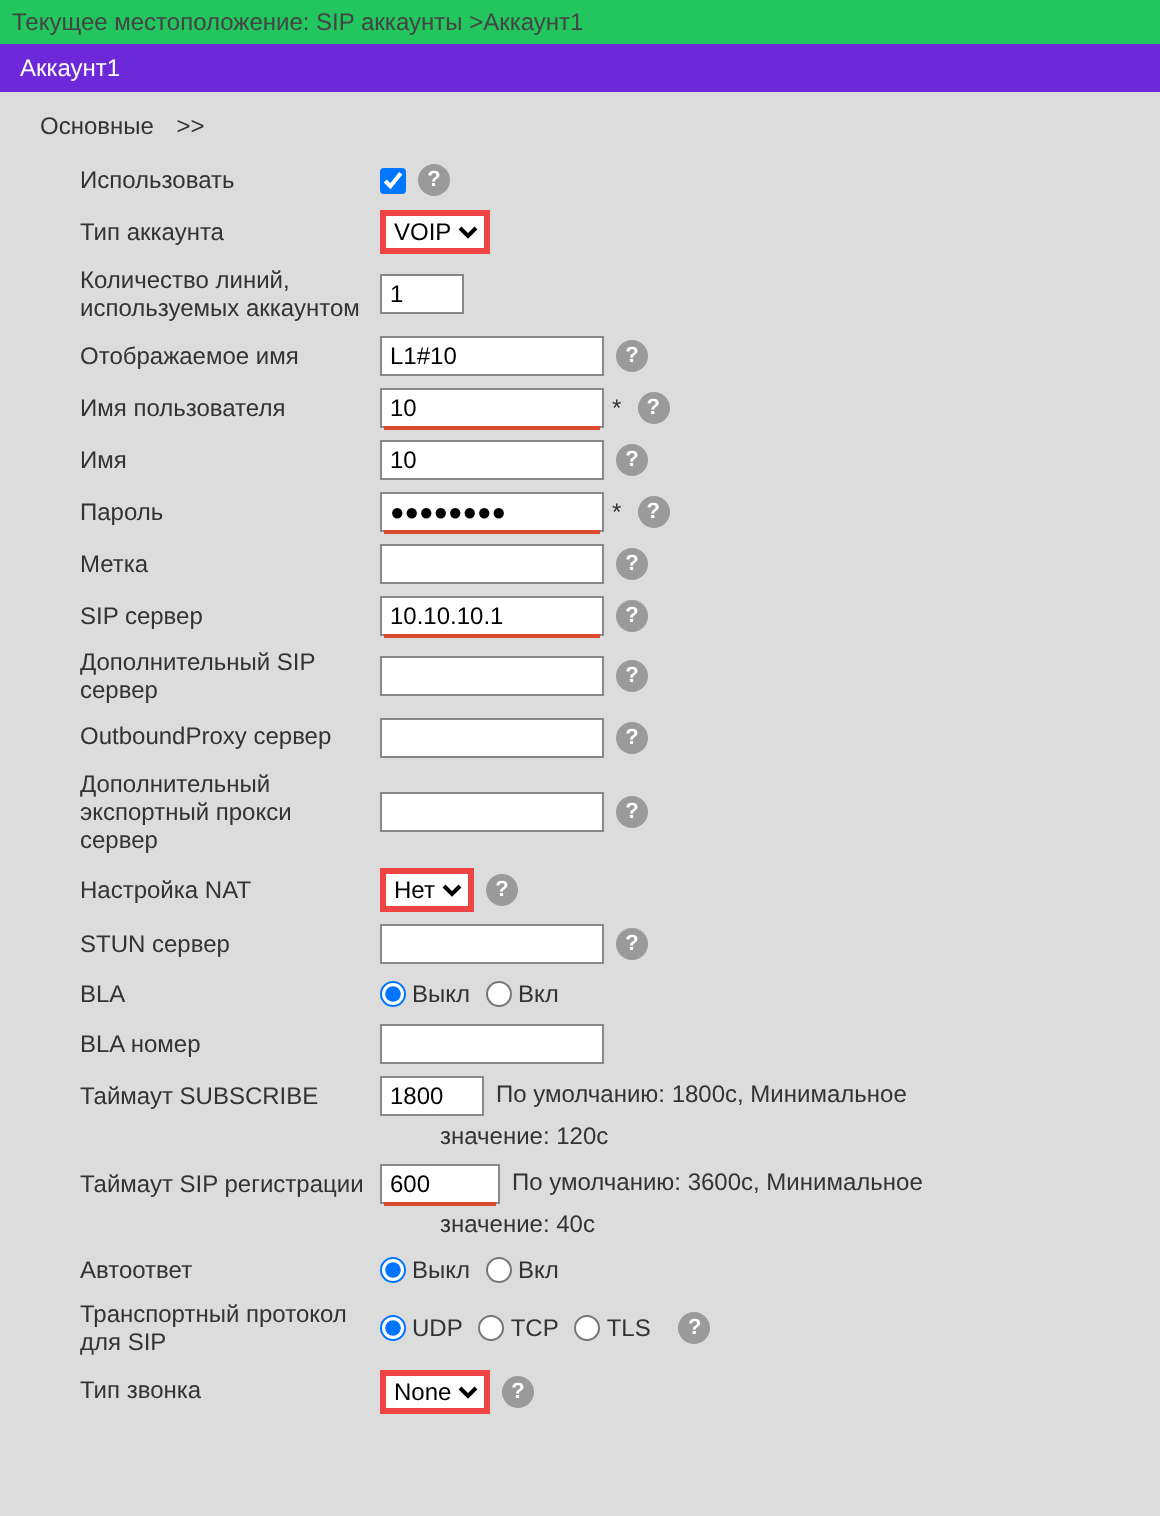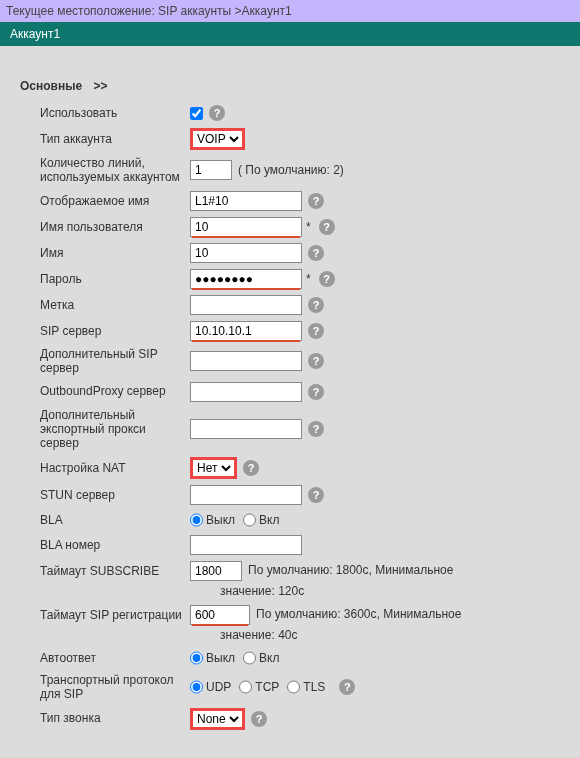--- a/index.html
+++ b/index.html
@@ -4,36 +4,35 @@
 <style>
   * { box-sizing: border-box; margin: 0; padding: 0; }
   body {
     background: #dcdcdc;
     font-family: Arial, sans-serif;
     font-size: 12px;
     color: #333;
     width: 580px;
   }
   .breadcrumb {
-    background: #c4b5fd;
+    background: #22c55e;
     padding: 4px 6px;
     color: #444;
     font-size: 12px;
   }
   .title-bar {
-    background: #0f766e;
+    background: #6d28d9;
     color: #fff;
     padding: 5px 10px;
     font-size: 12px;
   }
   .section-header {
     padding: 10px 20px 8px 20px;
-    font-weight: bold;
-    font-size: 12px;
-    margin-top: 23px;
+    font-weight: normal;
+    font-size: 12px;
   }
   .section-header .arrow {
     margin-left: 8px;
     color: #333;
   }
   .form-area {
     padding: 0 10px 10px 40px;
   }
   .row {
     display: flex;
@@ -145,21 +144,20 @@
       <select>
         <option>VOIP</option>
       </select>
     </div>
   </div>
 
   <div class="row">
     <div class="label">Количество линий, используемых аккаунтом</div>
     <div class="controls">
       <input type="text" class="short" value="1" style="">
-      <span class="hint">( По умолчанию: 2)</span>
     </div>
   </div>
 
   <div class="row">
     <div class="label">Отображаемое имя</div>
     <div class="controls">
       <input type="text" value="L1#10" style="">
       <span class="help-icon">?</span>
     </div>
   </div>

